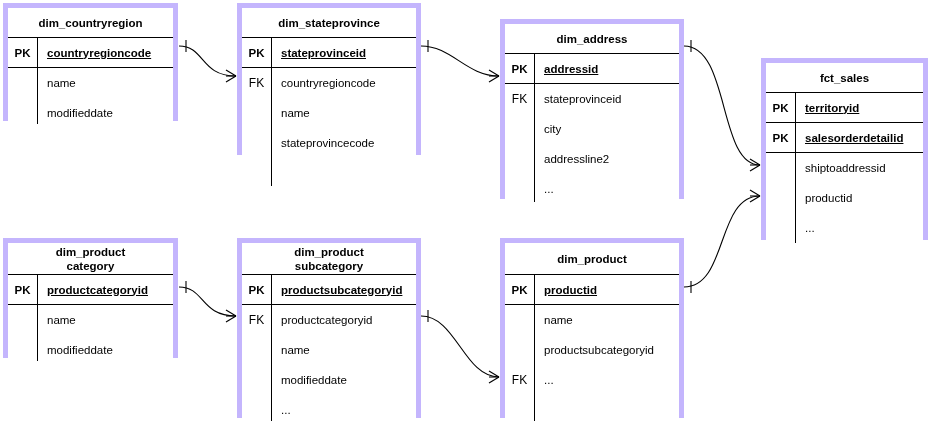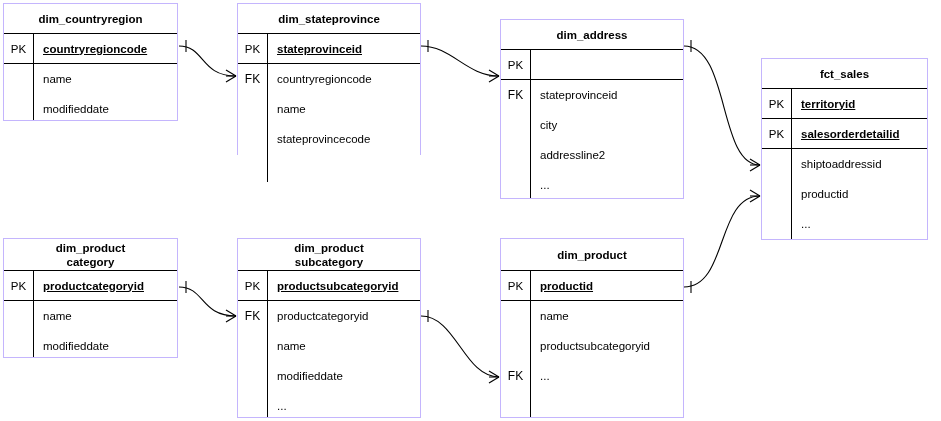--- a/index.html
+++ b/index.html
@@ -14,21 +14,21 @@
     width:941px;
     height:421px;
     background:#ffffff;
     overflow:hidden;
   }
   
   .entity{
     position:absolute;
     box-sizing:border-box;
     background:#ffffff;
-    border:1px solid #c4b5fd;
+    border:5px solid #c4b5fd;
   }
   .ent-title{
     box-sizing:border-box;
     width:100%;
     border-bottom:1px solid #000000;
     font-weight:bold;
     font-size:11.5px;
     text-align:center;
     display:flex;
     align-items:center;
@@ -55,21 +55,21 @@
   .kcol{
     box-sizing:border-box;
     width:30px;
     min-width:30px;
     border-right:1px solid #000000;
     height:100%;
     display:flex;
     align-items:center;
     justify-content:center;
     font-size:11.5px;
-    font-weight:normal;
+    font-weight:bold;
   }
   .body-block .kcol{
     align-items:flex-start;
     justify-content:center;
     font-weight:normal;
     font-size:11.5px;
     position:relative;
   }
   .kcol-tags{
     position:relative;
@@ -225,20 +225,23 @@
         <div class="attr">name</div>
         <div class="attr">stateprovincecode</div>
       </div>
     </div>
   </div>
 
   <div class="entity" style="left:500px; top:3px; width:184px; height:180px;margin-top:16px;">
     <div class="ent-title" style="height:30px;">dim_address</div>
     <div class="key-row">
       <div class="kcol">PK</div>
+      <div class="vcol">
+        <span class="pk-name">addressid</span>
+      </div>
     </div>
     <div class="body-block" style="height:118px;">
       <div class="kcol">
         <div class="kcol-tags">
           <div class="kcol-tag" style="top:0px;">FK</div>
           <div class="kcol-tag" style="top:30px;"></div>
           <div class="kcol-tag" style="top:60px;"></div>
           <div class="kcol-tag" style="top:90px;"></div>
         </div>
       </div>

